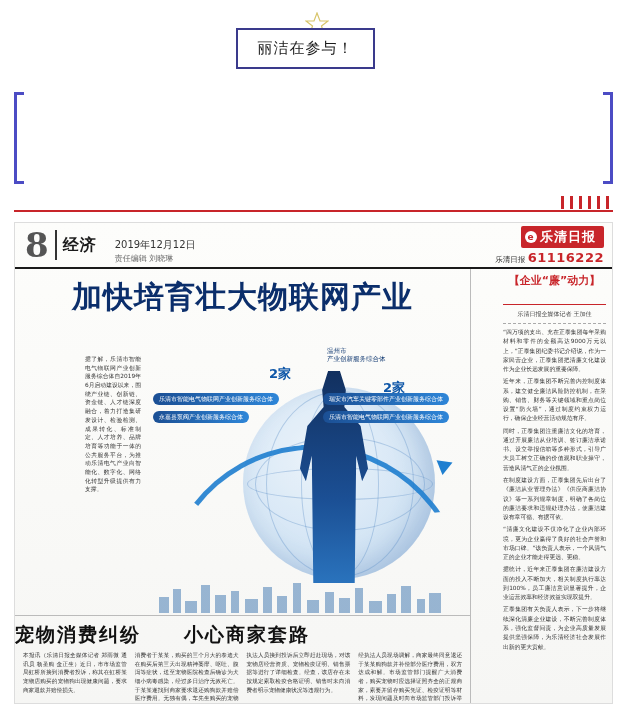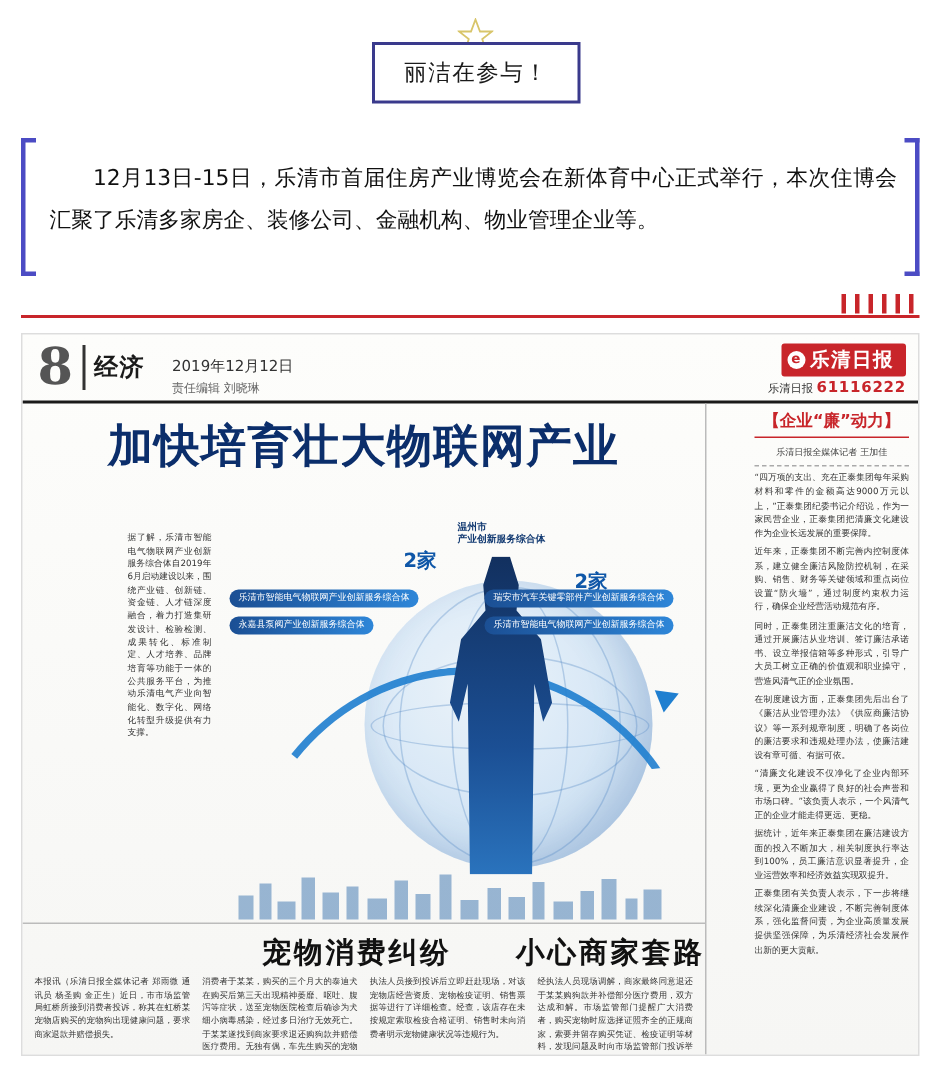--- a/index.html
+++ b/index.html
@@ -16,21 +16,21 @@
     overflow: hidden;
   }
 
   
   .top-banner {
     position: relative;
     height: 92px;
   }
   .banner-box {
     position: absolute;
-    left: 248px;
+    left: 236px;
     top: 28px;
     width: 135px;
     height: 37px;
     border: 2px solid #3a3a8c;
     background: #ffffff;
     display: flex;
     align-items: center;
     justify-content: center;
     font-size: 15px;
     color: #1a1a1a;
@@ -186,21 +186,21 @@
     align-items: center;
     justify-content: center;
     margin-right: 3px;
     font-weight: bold;
   }
   .hotline {
     font-size: 7.5px;
     color: #333;
     margin-top: 2px;
   }
-  .hotline b { color: #c8252a; font-size: 10px; letter-spacing: .5px; }
+  .hotline b { color: #c8252a; font-size: 13px; letter-spacing: .5px; }
 
   
   .paper-body {
     position: relative;
     display: flex;
     height: 434px;
     gap: 26px;
   }
   .col-left {
     width: 455px;
@@ -335,36 +335,37 @@
     background: linear-gradient(90deg,#1b4f94,#2e86d8);
     border-radius: 9px;
     padding: 2px 6px;
     line-height: 1.4;
     white-space: nowrap;
   }
   .glabel {
     position: absolute;
     font-size: 6.5px;
     color: #123a72;
-    font-weight: bold;
+    font-weight: normal;
     line-height: 1.3;
+    margin-left: 22px;
   }
   .gnum {
     position: absolute;
     font-size: 13px;
     font-weight: bold;
     color: #0f57a8;
   }
 
   
   .bottom-head {
     position: absolute;
     left: 0; right: 0;
     top: 346px;
-    text-align: right;
+    text-align: left;
     border-top: 1px solid #bbb;
     padding-top: 6px;
   }
   .bottom-head h2 {
     margin: 0;
     font-size: 19px;
     font-weight: bold;
     color: #111;
     letter-spacing: 2px;
   }
@@ -385,21 +386,21 @@
     word-break: break-all;
   }
 
   
   .rtitle-tag {
     font-size: 11px;
     color: #c8252a;
     font-weight: bold;
     text-align: center;
     border-bottom: 1px solid #c8252a;
-    padding-bottom: 3px;
+    padding-bottom: 16px;
   }
   .rhead {
     margin-top: 6px;
     text-align: center;
     font-size: 15px;
     font-weight: bold;
     color: #111;
     line-height: 1.45;
   }
   .rsub {
@@ -428,21 +429,20 @@
     <polygon points="12,1 15,9 23,9 16.5,14 19,22 12,17 5,22 7.5,14 1,9 9,9" fill="none" stroke="#d8c56a" stroke-width="1.2"></polygon>
   </svg>
   <div class="banner-box">
     <span>丽洁在参与！</span>
   </div>
 </div>
 
 <div class="intro-wrap">
   <div class="intro-corner-r-top"></div>
   <div class="intro-corner-r-bot"></div>
-  <div class="intro-text">12月13日-15日，乐清市首届住房产业博览会在新体育中心正式举行，本次住博会汇聚了乐清多家房企、装修公司、金融机构、物业管理企业等。</div>
 </div>
 
 <div class="divider-area">
   <div class="red-line"></div>
   <div class="ticks">
     <span></span>
     <span></span>
     <span></span>
     <span></span>
     <span></span>

